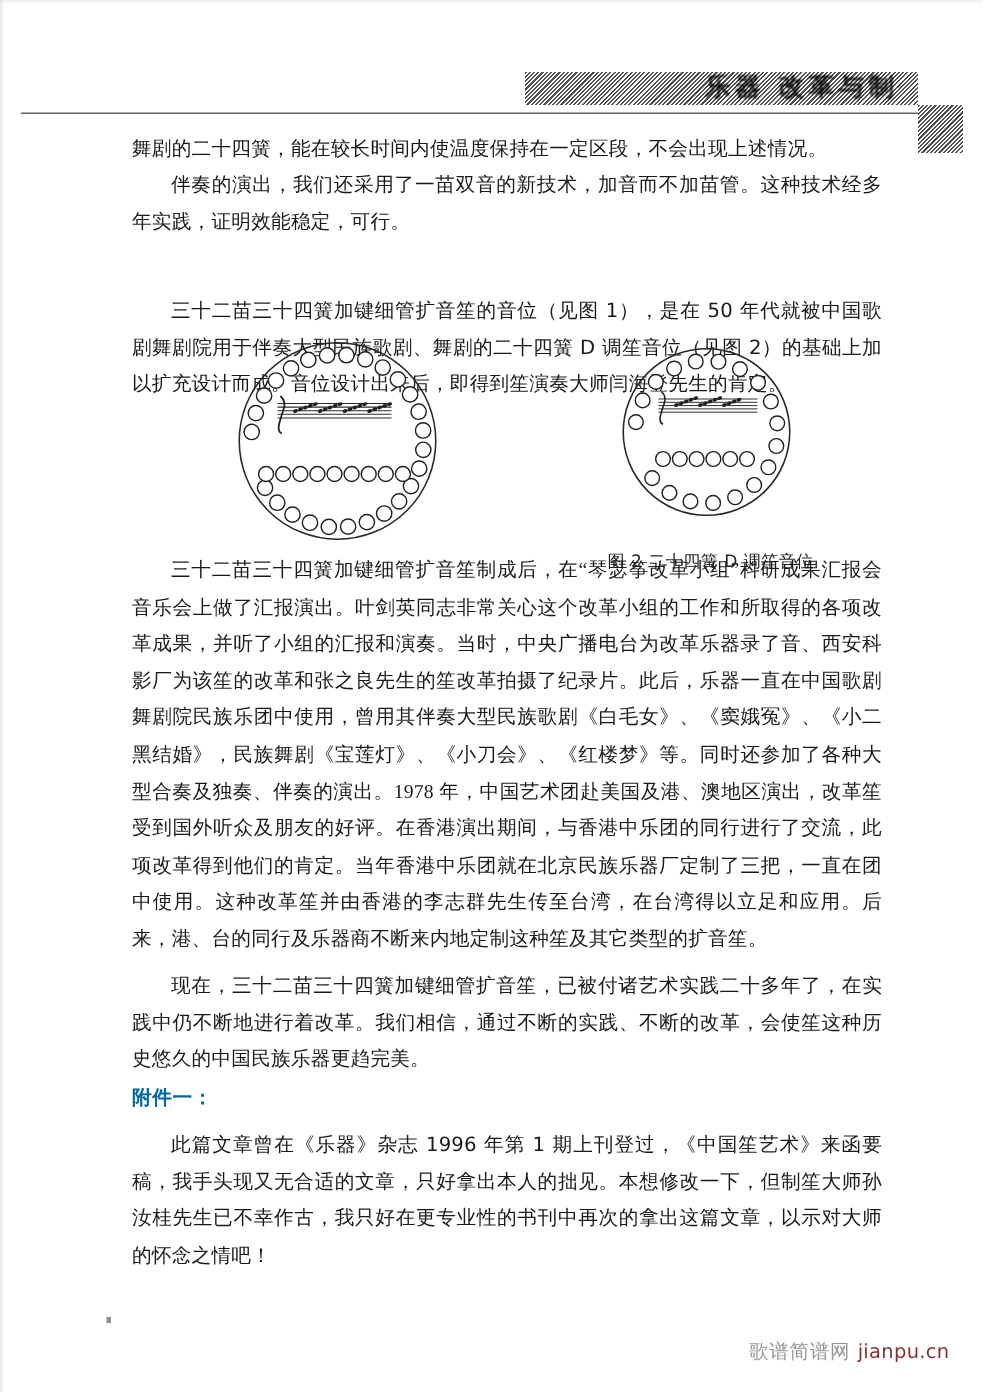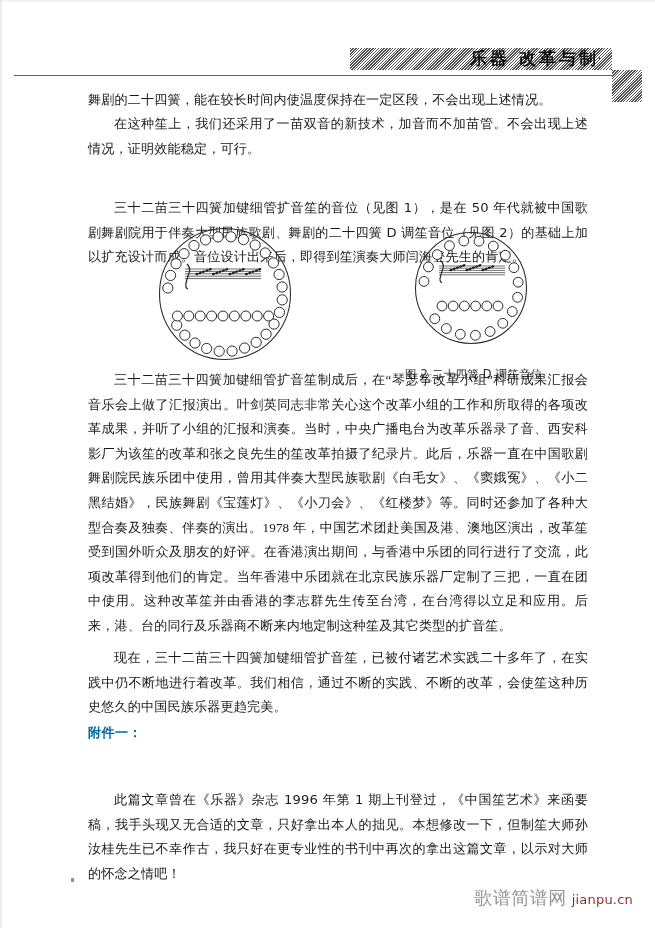--- a/index.html
+++ b/index.html
@@ -108,21 +108,21 @@
     position: absolute;
     left: 88px; top: 722px;
     font-size: 13.1px;
     line-height: 22px;
     font-weight: bold;
     color: #0369a1;
     letter-spacing: .4px;
     font-family: "DejaVu Sans", "Liberation Sans", sans-serif;
     filter: blur(0.2px);
   }
-  #p-attach { top: 788px; }
+  #p-attach { top: 752px; }
 
   
   .figure-wrap { position: absolute; }
   #fig1-wrap { left: 157px; top: 226px; width: 136px; height: 136px; }
   #fig2-wrap { left: 413px; top: 230px; width: 116px; height: 116px; }
 
   .fig-svg { display: block; }
 
   .fig-caption {
     position: absolute;
@@ -141,21 +141,21 @@
   
   #watermark {
     position: absolute;
     right: 22px; bottom: 18px;
     display: flex;
     align-items: baseline;
     gap: 5px;
     opacity: .92;
   }
   #watermark-cn {
-    font-size: 18px;
+    font-size: 13px;
     color: #8d8d8d;
     letter-spacing: .5px;
     font-family: "DejaVu Sans", "Liberation Sans", sans-serif;
   }
   #watermark-url {
     font-size: 13px;
     color: #7f1d1d;
     letter-spacing: .2px;
     font-family: "DejaVu Sans", "Liberation Sans", sans-serif;
     margin-top: 33px;
@@ -178,21 +178,21 @@
   <div class="scan-edge-top"></div>
   <div class="scan-edge-left"></div>
 
   <div id="header-band"></div>
   <div id="header-band-text">乐器  改革与制作</div>
   <div id="header-square"></div>
   <div id="header-rule"></div>
 
   <div class="para" id="p1">舞剧的二十四簧，能在较长时间内使温度保持在一定区段，不会出现上述情况。</div>
 
-  <div class="para indent" id="p2">在这种笙上，我们还采用了一苗双音的新技术，加音而不加苗管。不会出现上述情况，证明效能稳定，可行。</div>
+  <div class="para indent" id="p2">伴奏的演出，我们还采用了一苗双音的新技术，加音而不加苗管。这种技术经多年实践，证明效能稳定，可行。</div>
 
   <div class="para indent" id="p3">三十二苗三十四簧加键细管扩音笙的音位（见图 1），是在 50 年代就被中国歌剧舞剧院用于伴奏大型民族歌剧、舞剧的二十四簧 D 调笙音位（见图 2）的基础上加以扩充设计而成。音位设计出来后，即得到笙演奏大师闫海登先生的肯定。</div>
 
   <div class="figure-wrap" id="fig1-wrap">
     <svg class="fig-svg" width="136" height="136" viewBox="0 0 136 136">
       <g stroke="#2a2a2a" fill="none" stroke-width="1.05">
         <circle cx="68" cy="68" r="65.5"></circle>
       </g>
       <g id="f1-outer" fill="#ffffff" stroke="#222" stroke-width="0.95">
           <circle cx="10.81" cy="61.99" r="5.1"></circle>

